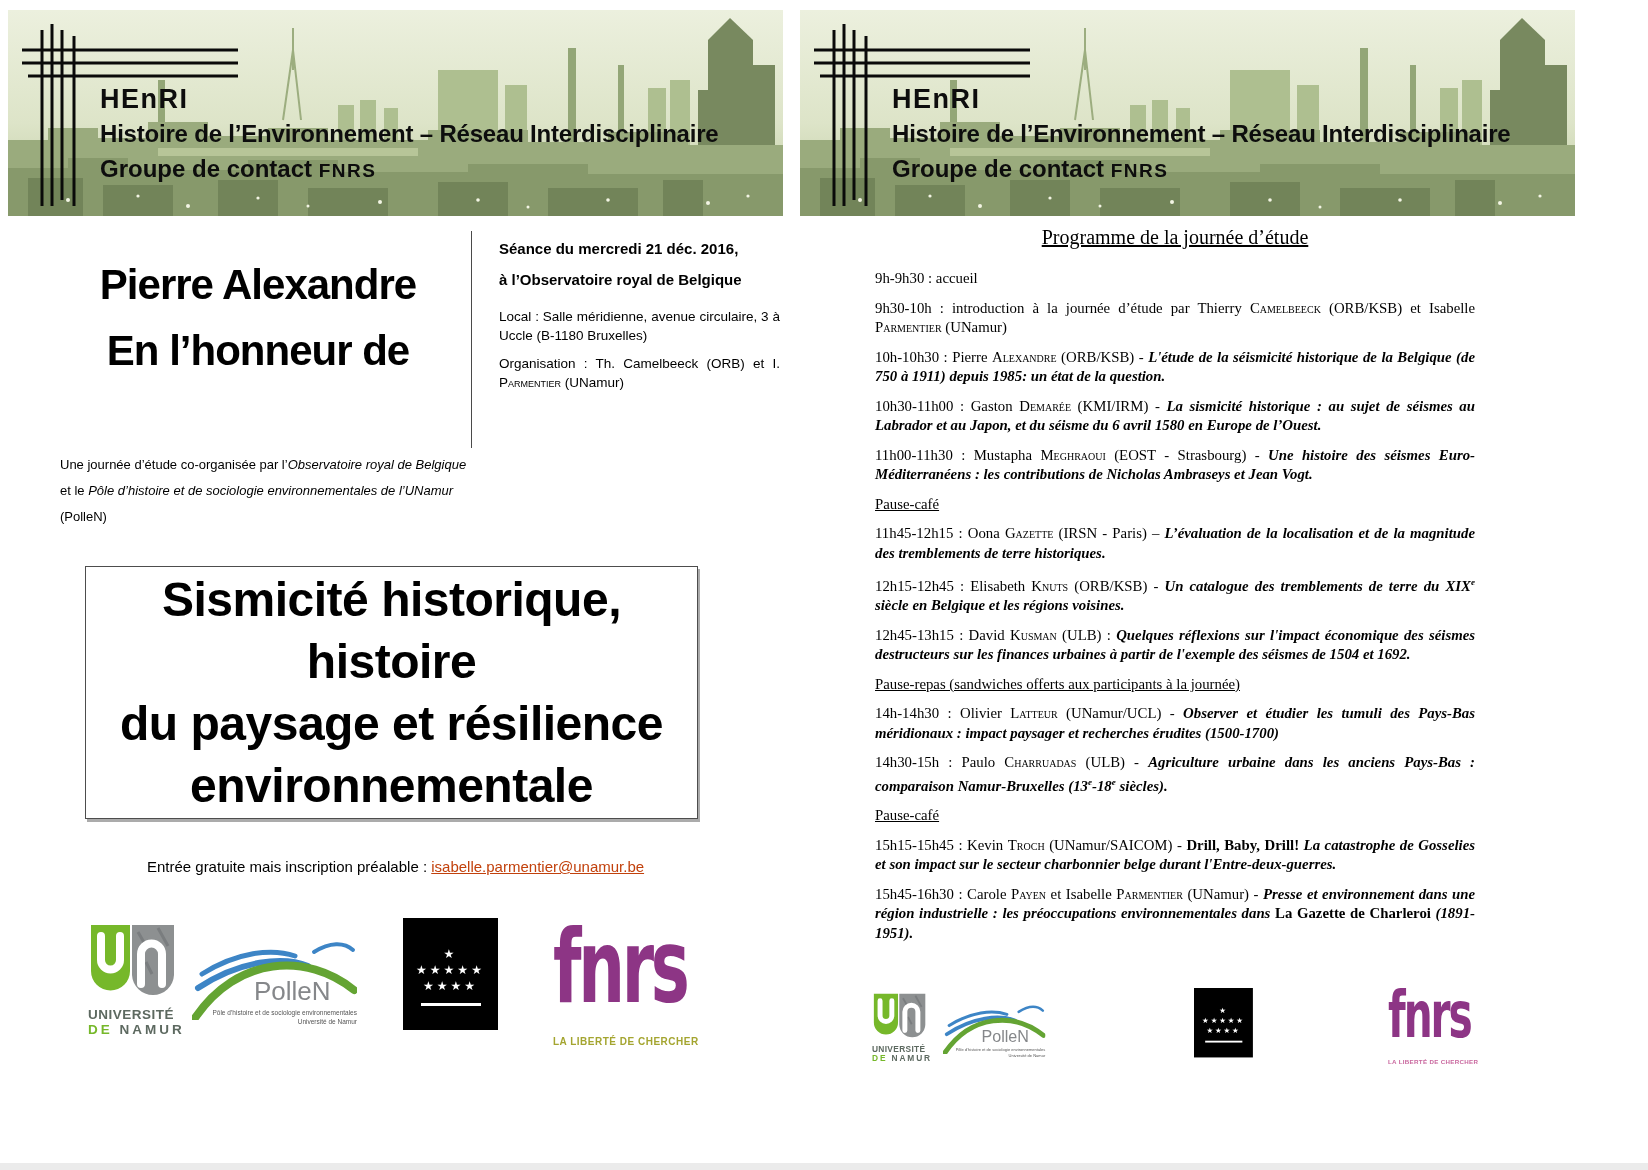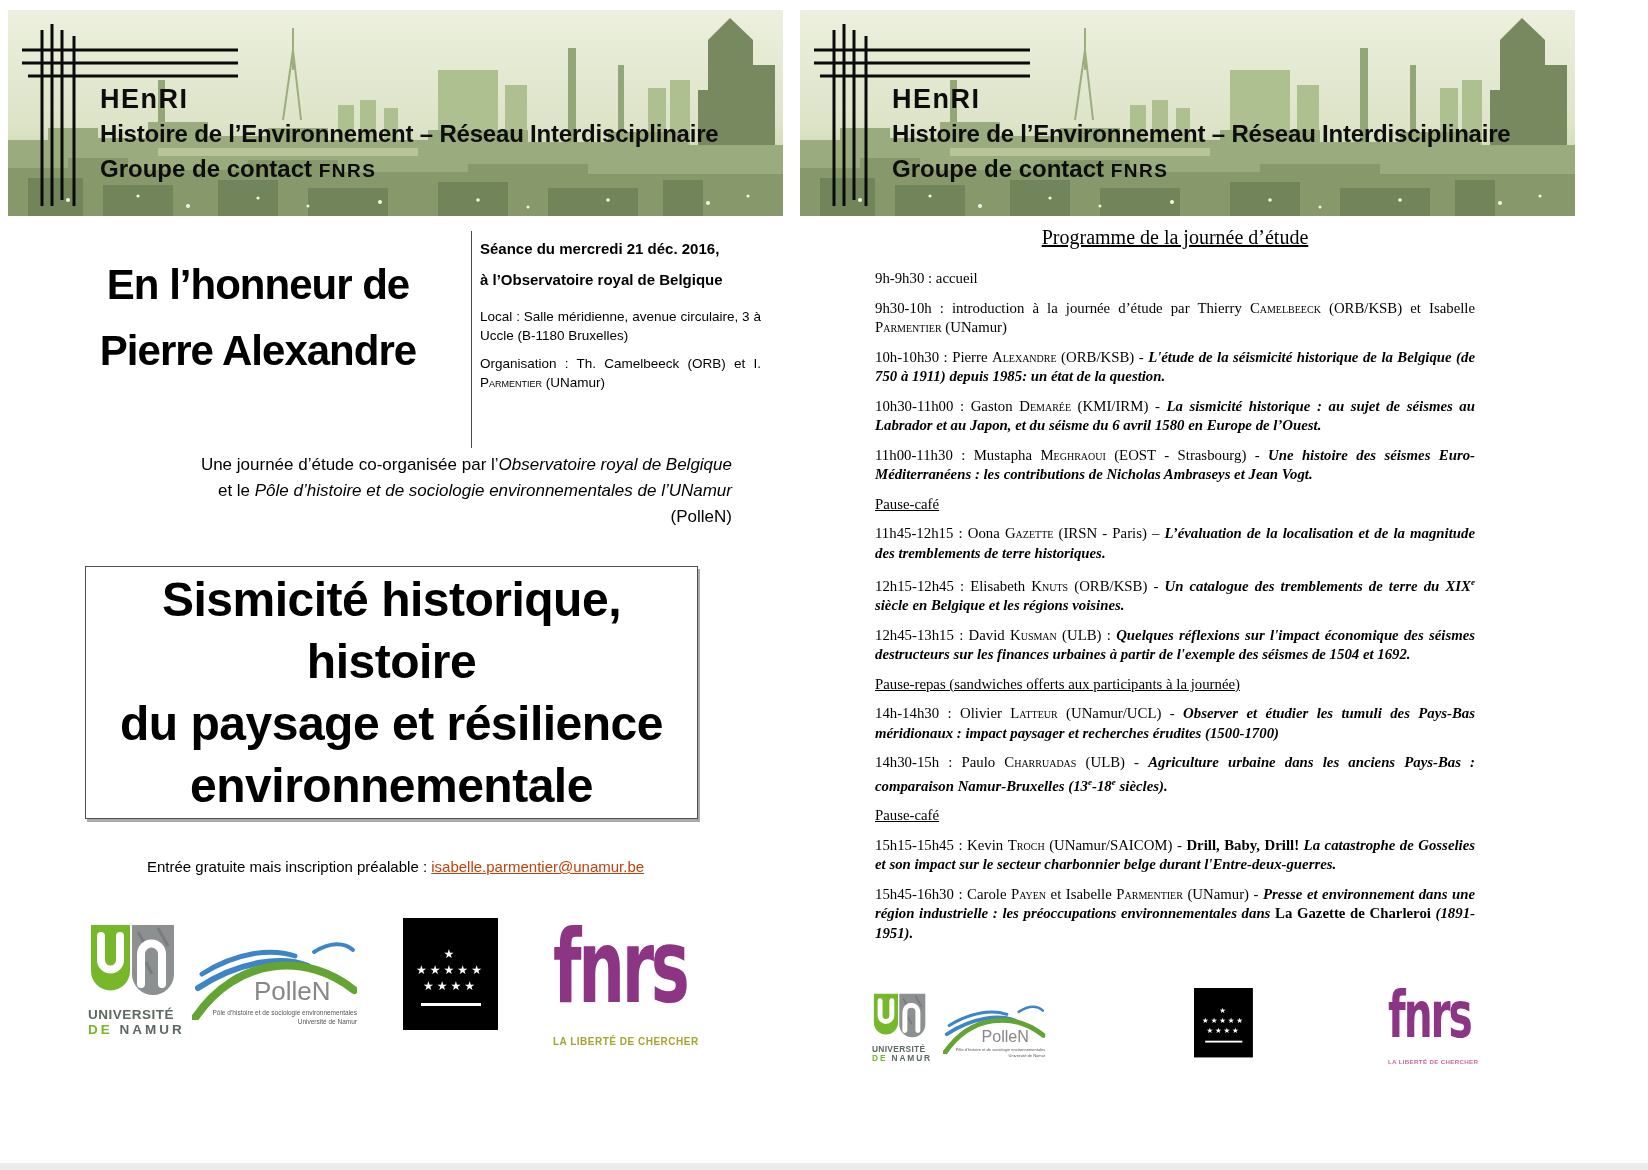--- a/index.html
+++ b/index.html
@@ -15,25 +15,25 @@
   .banner-text{position:absolute;left:92px;top:72px;color:#0d0d0d;}
   .bt-org{font-size:27px;letter-spacing:1.5px;line-height:34px;}
   .bt-line1{font-size:24px;line-height:36px;white-space:nowrap;letter-spacing:-0.2px;}
   .bt-line2{font-size:24px;line-height:34px;}
   .bt-line2 .caps{font-size:19px;letter-spacing:1.5px;}
 
   
   .event-title{position:absolute;left:50px;top:252px;width:416px;text-align:center;
                font-weight:bold;font-size:42px;line-height:66px;letter-spacing:-1px;white-space:nowrap;}
   .divider-v{position:absolute;left:471px;top:231px;width:1px;height:217px;background:#4a4a4a;}
-  .session{position:absolute;left:480px;top:233px;width:281px;}
+  .session{position:absolute;left:499px;top:233px;width:281px;}
   .session-head{font-weight:bold;font-size:15px;line-height:31px;}
   .session-p{font-size:13.5px;line-height:19px;text-align:justify;margin-top:12px;}
   .session-p2{margin-top:9px;}
-  .coorg{position:absolute;left:60px;top:452px;width:672px;text-align:right;font-size:17px;line-height:26px;}
+  .coorg{position:absolute;left:60px;top:452px;width:672px;text-align:left;font-size:13px;line-height:26px;}
   .title-box{position:absolute;left:85px;top:566px;width:613px;height:253px;box-sizing:border-box;
              border:1px solid #4d4d4d;box-shadow:2px 3px 0 #ababab;background:#fff;
              display:flex;align-items:center;justify-content:center;text-align:center;}
   .title-box-inner{font-weight:bold;font-size:48px;line-height:62px;letter-spacing:-0.5px;}
   .registration{position:absolute;left:8px;top:858px;width:775px;text-align:center;font-size:15px;}
   .registration a{color:#c2410c;text-decoration:underline;cursor:pointer;}
 
   
   .s-p{}
   .s-i{font-style:italic;}
@@ -159,22 +159,22 @@
     </g>
   </svg>
   <div class="banner-text">
     <div class="bt-org">HEnRI</div>
     <div class="bt-line1">Histoire de l’Environnement – Réseau Interdisciplinaire</div>
     <div class="bt-line2"><span>Groupe de contact </span><span class="caps">FNRS</span></div>
   </div>
 </div>
 
 <div class="event-title">
+  <div>Pierre Alexandre</div>
   <div>En l’honneur de</div>
-  <div>Pierre Alexandre</div>
 </div>
 
 <div class="divider-v"></div>
 
 <div class="session">
   <div class="session-head">Séance du mercredi 21 déc. 2016,</div>
   <div class="session-head">à l’Observatoire royal de Belgique</div>
   <div class="session-p">Local : Salle méridienne, avenue circulaire, 3 à Uccle (B-1180 Bruxelles)</div>
   <div class="session-p session-p2"><span class="s-p">Organisation : Th. Camelbeeck (ORB) et I. </span><span class="s-sc">Parmentier</span><span class="s-p"> (UNamur)</span></div>
 </div>

